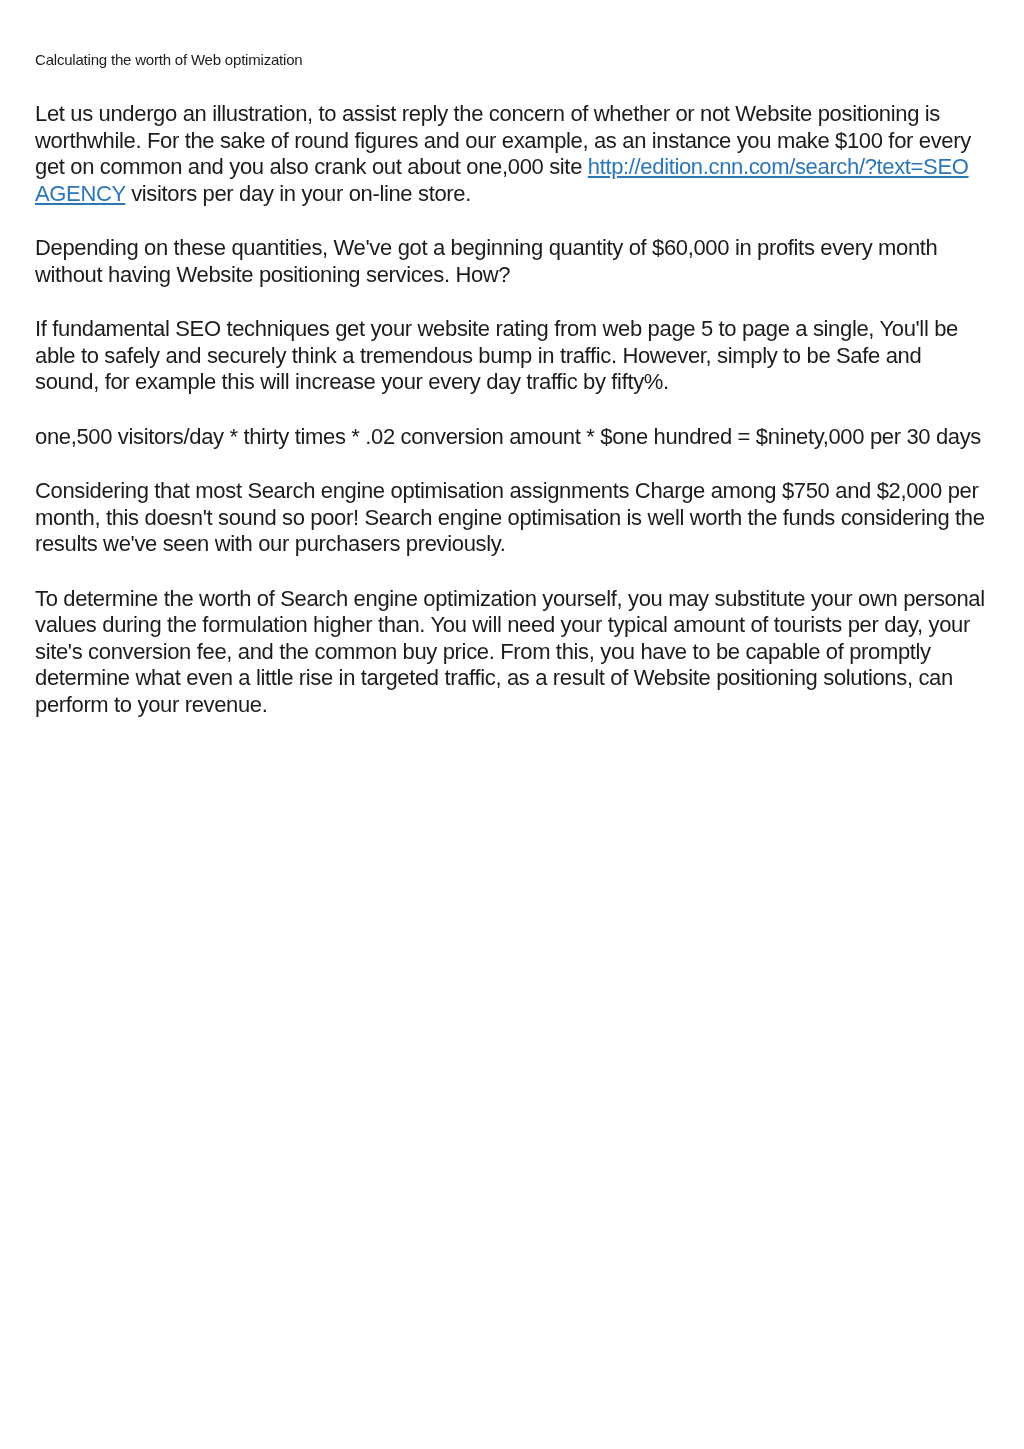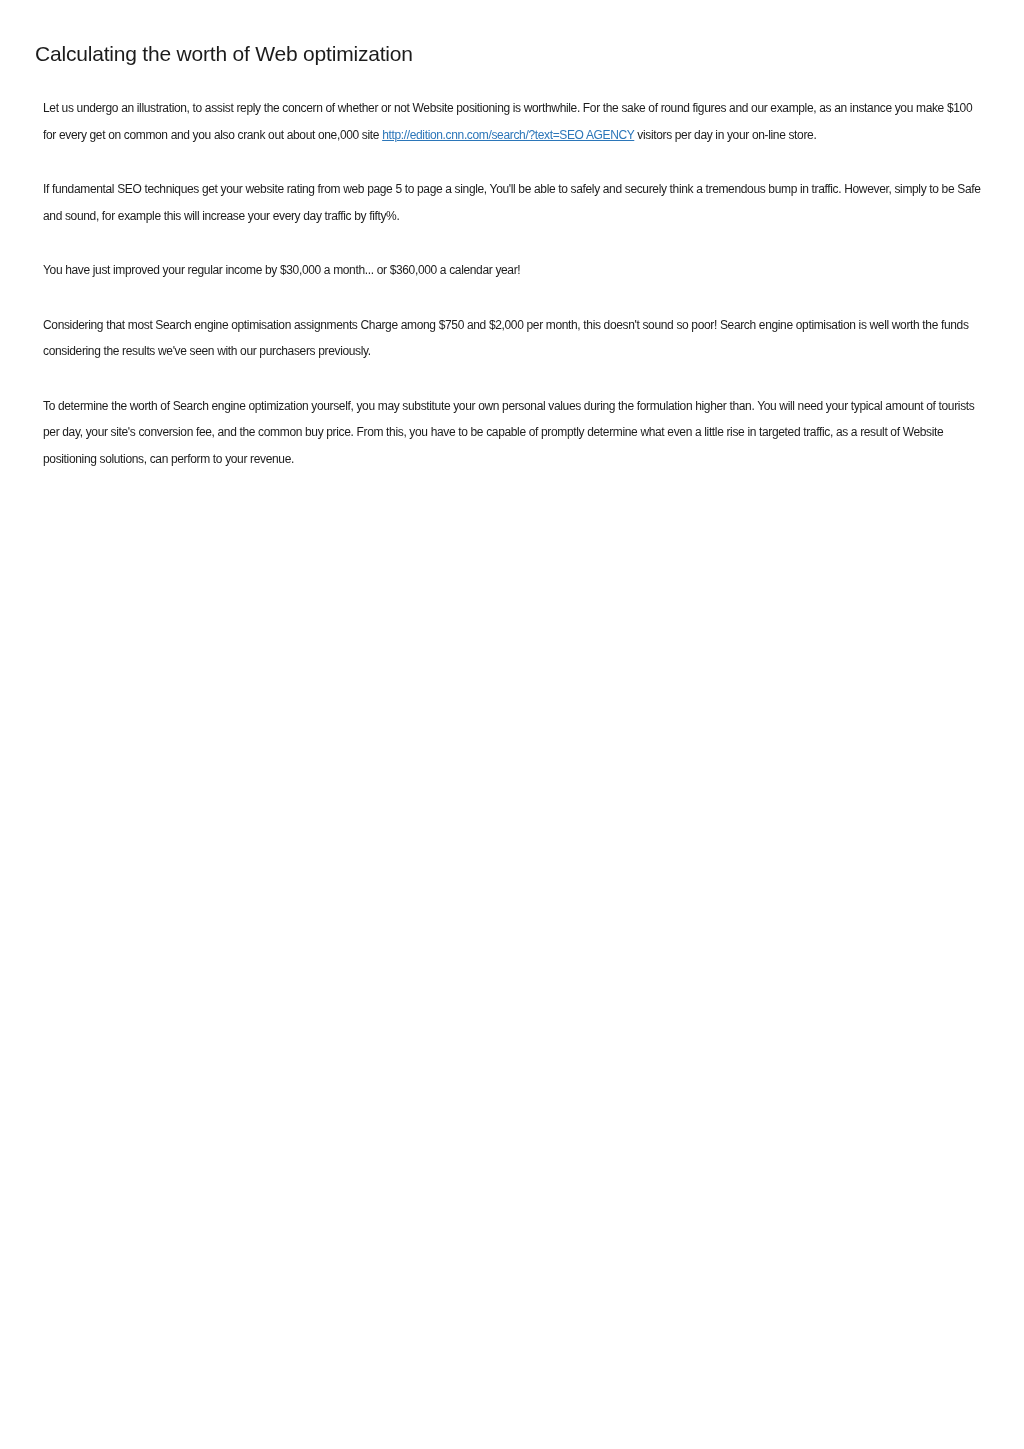--- a/index.html
+++ b/index.html
@@ -15,46 +15,47 @@
   }
   .page {
     box-sizing: border-box;
     width: 1024px;
     height: 1449px;
     padding: 36px 38px 0 35px;
     background: #ffffff;
   }
   .doc-title {
     font-family: "Liberation Sans", sans-serif;
-    font-size: 21px;
+    font-size: 15px;
     font-weight: 400;
     line-height: 27px;
     color: #1c1c1c;
-    margin: 4px 0 28px 0;
+    margin: 10px 0 28px 0;
     letter-spacing: -0.2px;
   }
   .doc-para {
     font-family: "Liberation Sans", sans-serif;
-    font-size: 12px;
+    font-size: 22px;
     line-height: 26.5px;
     letter-spacing: -0.35px;
     color: #1c1c1c;
-    margin: 0 0 28px 8px;
+    margin: 0 0 28px 0;
   }
   .doc-link {
     color: #2b76b9;
     text-decoration: underline;
     cursor: pointer;
   }
 </style>
 </head>
 <body>
 
 <div class="page">
   <h1 class="doc-title">Calculating the worth of Web optimization</h1>
   <div>
       <p class="doc-para"><span>Let us undergo an illustration, to assist reply the concern of whether or not Website positioning is worthwhile. For the sake of round figures and our example, as an instance you make $100 for every get on common and you also crank out about one,000 site </span><a class="doc-link" href="#">http://edition.cnn.com/search/?text=SEO AGENCY</a><span> visitors per day in your on-line store.</span></p>
+      <p class="doc-para"><span>Depending on these quantities, We've got a beginning quantity of $60,000 in profits every month without having Website positioning services. How?</span></p>
       <p class="doc-para"><span>If fundamental SEO techniques get your website rating from web page 5 to page a single, You'll be able to safely and securely think a tremendous bump in traffic. However, simply to be Safe and sound, for example this will increase your every day traffic by fifty%.</span></p>
-      <p class="doc-para"><span>You have just improved your regular income by $30,000 a month... or $360,000 a calendar year!</span></p>
+      <p class="doc-para"><span>one,500 visitors/day * thirty times * .02 conversion amount * $one hundred = $ninety,000 per 30 days</span></p>
       <p class="doc-para"><span>Considering that most Search engine optimisation assignments Charge among $750 and $2,000 per month, this doesn't sound so poor! Search engine optimisation is well worth the funds considering the results we've seen with our purchasers previously.</span></p>
       <p class="doc-para"><span>To determine the worth of Search engine optimization yourself, you may substitute your own personal values during the formulation higher than. You will need your typical amount of tourists per day, your site's conversion fee, and the common buy price. From this, you have to be capable of promptly determine what even a little rise in targeted traffic, as a result of Website positioning solutions, can perform to your revenue.</span></p>
     </div>
 </div>
 
 </body></html>

